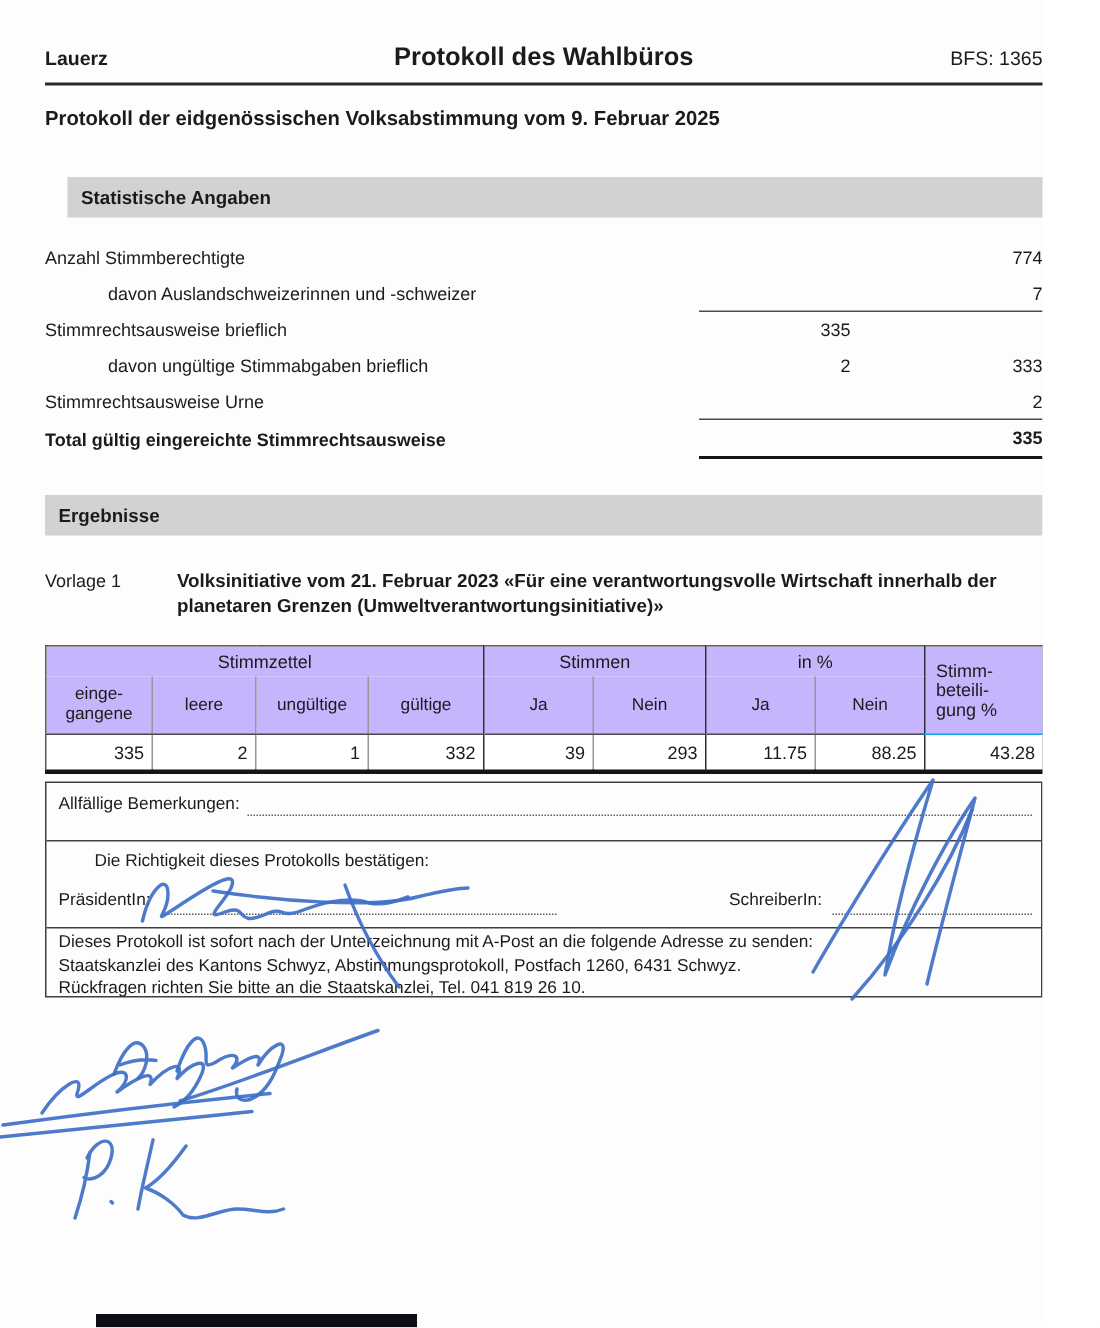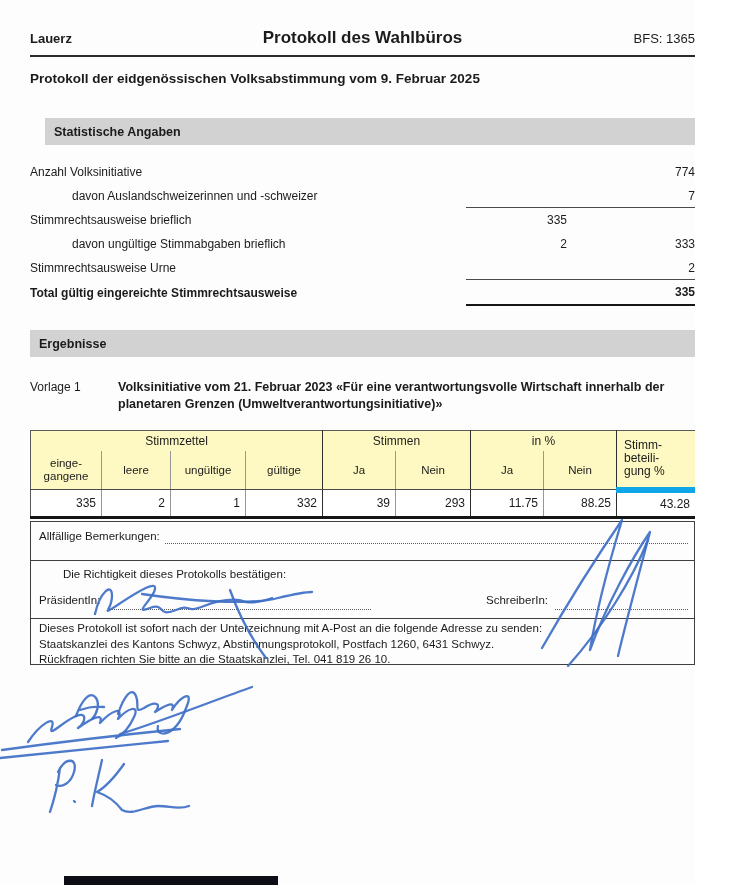--- a/index.html
+++ b/index.html
@@ -37,26 +37,26 @@
   .vorlage{position:absolute;left:30px;top:379px;width:665px;display:flex;}
   .vorlage-label{width:88px;font-size:12px;padding-top:1px;}
   .vorlage-text{width:574px;font-size:12.5px;font-weight:bold;line-height:17px;}
 
   
   .results-table{position:absolute;left:30px;top:430px;width:665px;border-collapse:collapse;
                  table-layout:fixed;font-size:11.5px;}
   .results-table{border:1px solid #5a5a5a;border-bottom:3px solid #151515;}
   .results-table th{font-weight:normal;padding:0;}
   .results-table td{padding:0;}
-  .hdr{background:#fef9c3;}
+  .hdr{background:#c4b5fd;}
   .grp th{height:20px;text-align:center;font-size:12px;vertical-align:middle;}
   .sub th{height:38px;text-align:center;vertical-align:middle;white-space:pre-line;line-height:13px;
           border-bottom:1px solid #4a4a4a;}
   .turnout-th{text-align:left !important;padding-left:7px !important;white-space:pre-line;
-              line-height:13px;vertical-align:middle;border-bottom:6px solid #0ea5e9;}
+              line-height:13px;vertical-align:middle;border-bottom:1px solid #0ea5e9;}
   .vline{border-left:1px solid #979797;}
   .vline-strong{border-left:1px solid #2e2e2e;}
   .data td{background:#fff;height:23px;text-align:right;padding-right:5px;font-size:12px;vertical-align:middle;}
 
   
   .footer-box{position:absolute;left:30px;top:521px;width:665px;height:144px;
               border:1px solid #3f3f3f;box-sizing:border-box;font-size:11.5px;}
   .remarks-row{position:absolute;left:8px;right:6px;top:8px;display:flex;align-items:flex-start;}
   .dotted-fill{flex:1;border-bottom:1px dotted #5a5a5a;height:13px;margin-left:5px;}
   .divider{position:absolute;left:0;right:0;border-top:1px solid #3f3f3f;}
@@ -90,21 +90,21 @@
   <div class="header-rule"></div>
 
   <div class="main-title">Protokoll der eidgenössischen Volksabstimmung vom 9. Februar 2025</div>
 
   <div class="section-bar bar-stats">
     <span>Statistische Angaben</span>
   </div>
 
   <div class="stats">
     <div class="stat-row">
-      <div>Anzahl Volksinitiative</div>
+      <div>Anzahl Stimmberechtigte</div>
       <div class="nums">
           <div class="num mid"></div>
           <div class="num">774</div>
         </div>
     </div>
     <div class="stat-row">
       <div class="indent">davon Auslandschweizerinnen und -schweizer</div>
       <div class="nums underlined">
           <div class="num mid"></div>
           <div class="num">7</div>

